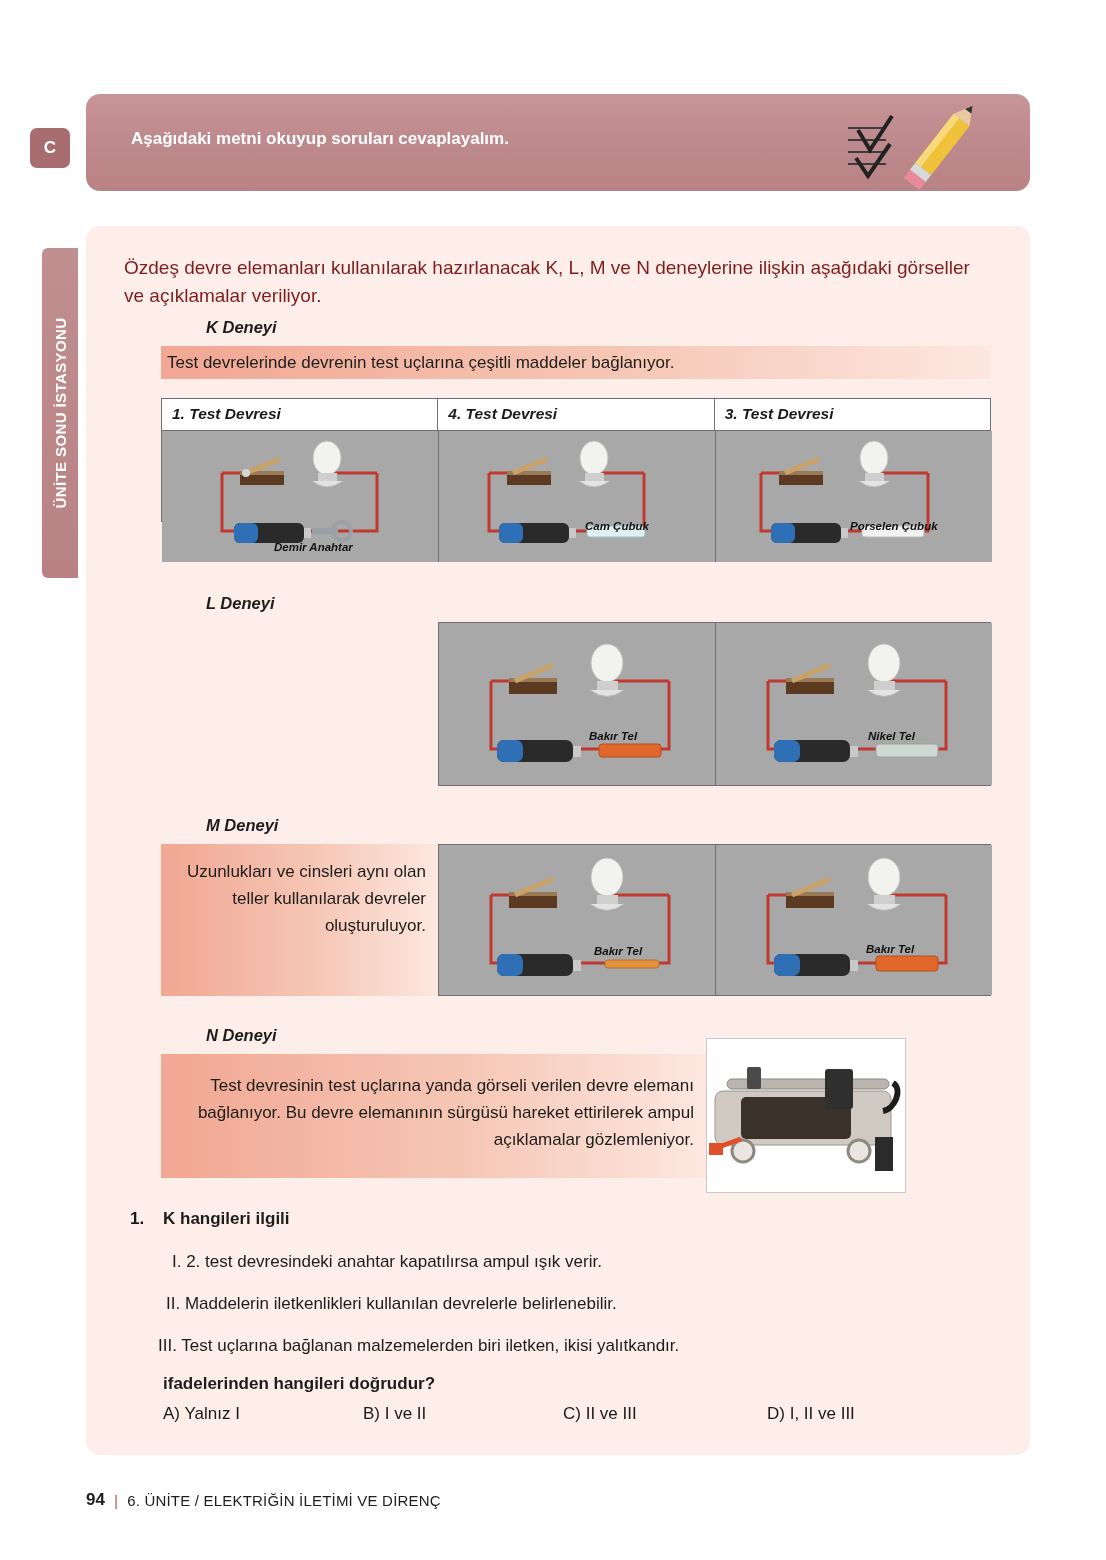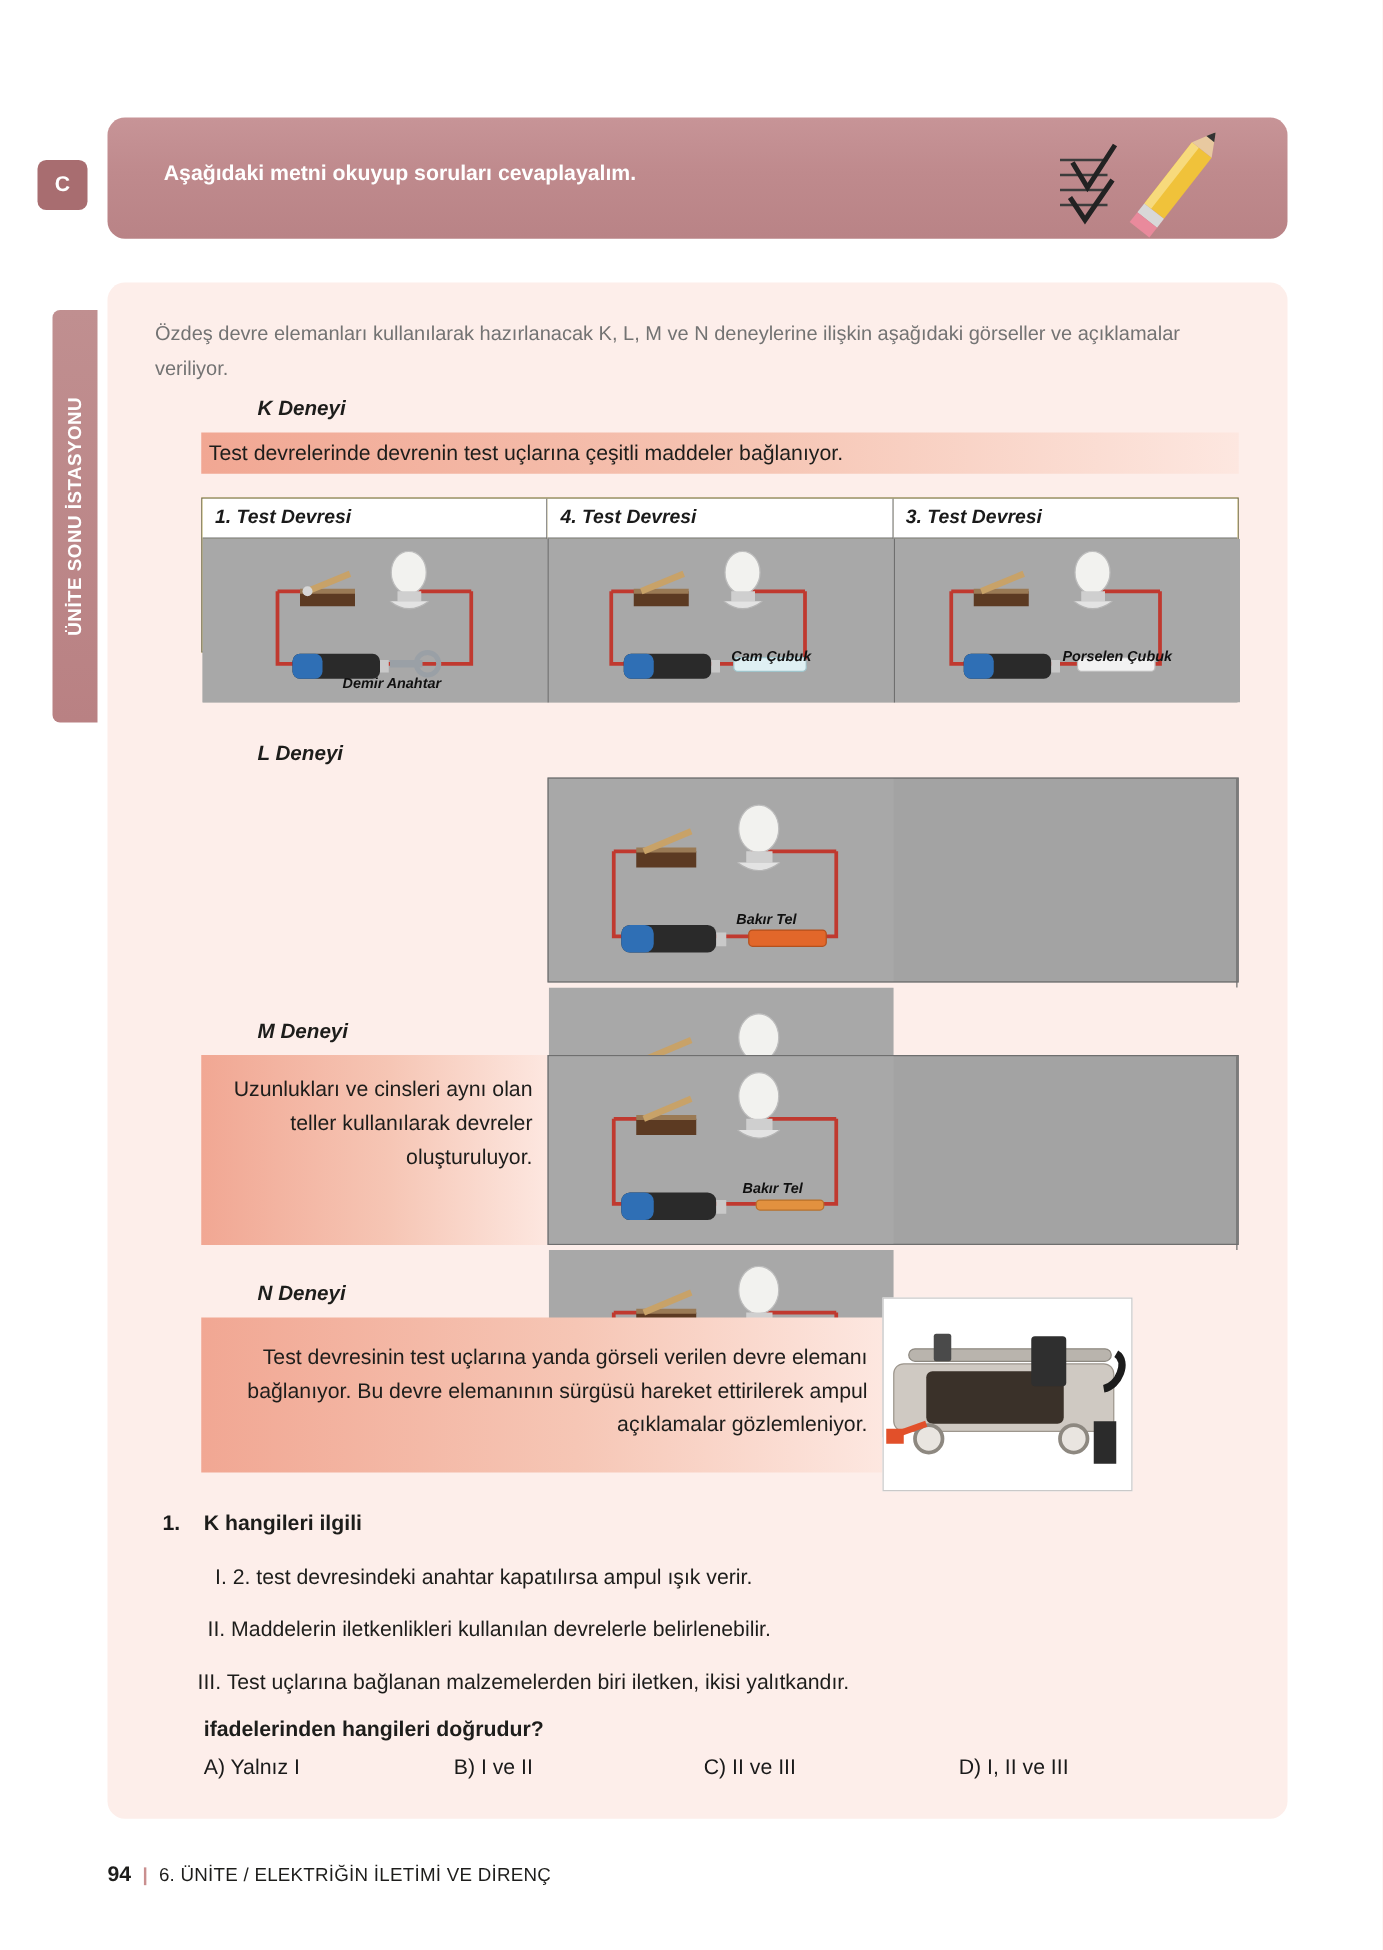--- a/index.html
+++ b/index.html
@@ -74,23 +74,23 @@
     left: 86px; top: 226px;
     width: 944px; height: 1229px;
     background: #fdeeea;
     border-radius: 14px;
   }
 
   .intro {
     position: absolute;
     left: 38px; top: 28px;
     width: 868px;
-    font-size: 16px;
+    font-size: 19px;
     line-height: 28px;
-    color: #737373;
+    color: #7f1d1d;
   }
 
   
   .exp-label {
     position: absolute;
     font-style: italic;
     font-weight: bold;
     font-size: 16.5px;
     color: #1d1d1b;
     margin-left: 45px;
@@ -112,21 +112,21 @@
     padding: 14px 12px 10px 12px;
     text-align: right;
   }
 
   
   .tdev-table {
     position: absolute;
     left: 75px; top: 172px;
     width: 830px; height: 124px;
     border: 1px solid #6f6f6f;
-    background: #fde047;
+    background: #ec4899;
   }
   .tdev-head {
     display: flex; height: 32px;
   }
   .tdev-head div {
     flex: 1;
     border-right: 1px solid #6f6f6f;
     border-bottom: 1px solid #6f6f6f;
     font-style: italic; font-weight: bold;
     font-size: 15.5px;
@@ -138,24 +138,23 @@
   .tdev-body .cell {
     flex: 1;
     border-right: 1px solid #6f6f6f;
     position: relative;
   }
   .tdev-body .cell:last-child { border-right: none; }
 
   
   .grey-panel {
     position: absolute;
-    background: #a3a3a3;
+    background: #4d7c0f;
     border: 1px solid #6f6f6f;
     display: flex;
-    flex-direction: column;
   }
   .grey-panel .half { flex:1; position: relative; border-right:1px solid #6f6f6f;}
   .grey-panel .half:last-child { border-right: none; }
 
   .mat-label {
     position: absolute;
     font-size: 11.5px;
     font-style: italic;
     font-weight: bold;
     color: #111;

